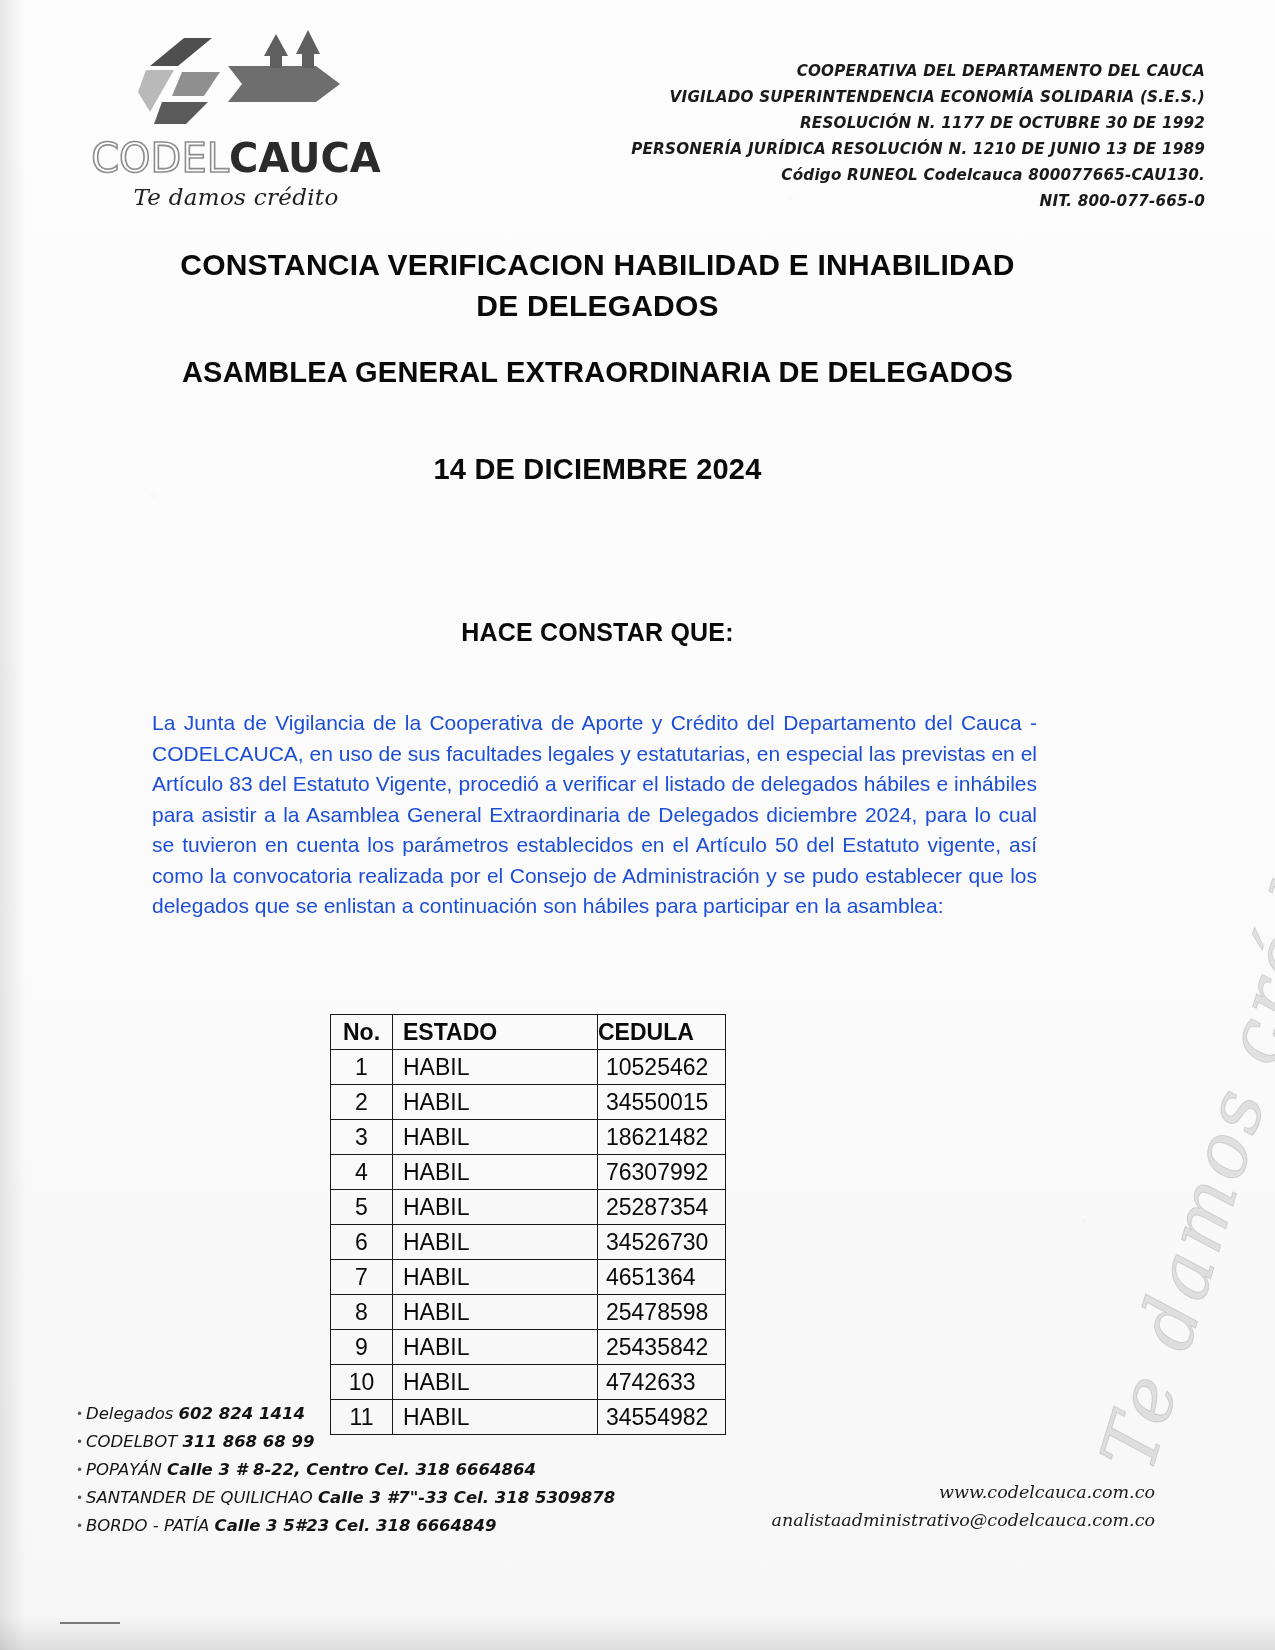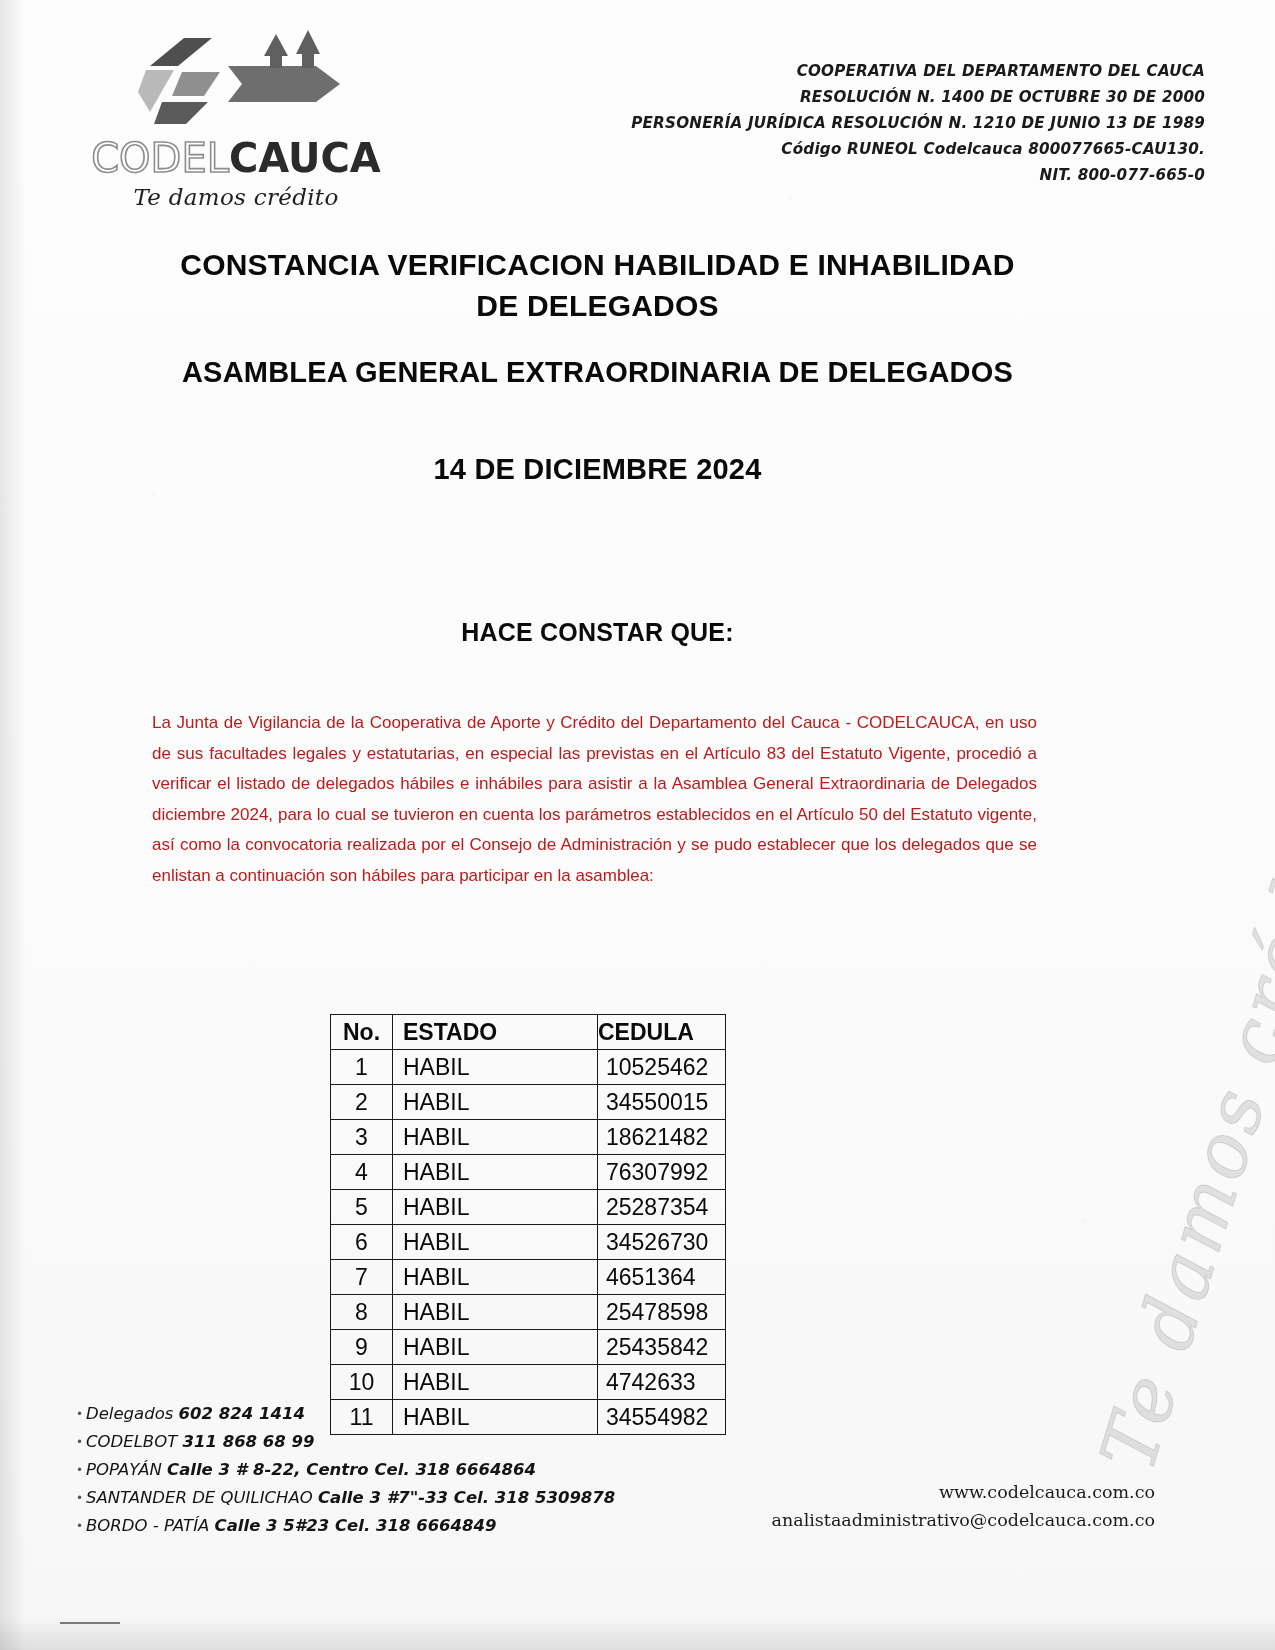--- a/index.html
+++ b/index.html
@@ -158,25 +158,25 @@
     color: #0a0a0a;
   }
 
   
   .body-text {
     position: absolute;
     left: 152px;
     top: 708px;
     width: 885px;
     font-family: "Liberation Sans", sans-serif;
-    font-size: 17px;
+    font-size: 21px;
     line-height: 30.5px;
     text-align: justify;
     text-justify: inter-word;
-    color: #b91c1c;
+    color: #1d4ed8;
   }
   .body-text p { margin: 0; text-indent: 0; }
 
   
   .delegate-table {
     position: absolute;
     left: 330px;
     top: 1014px;
     border-collapse: collapse;
     font-family: "Liberation Sans", sans-serif;
@@ -241,20 +241,21 @@
   }
   .footer-contacts .lbl { font-weight: 400; }
   .footer-contacts .val { font-weight: 700; }
 
   .footer-web {
     position: absolute;
     right: 120px;
     top: 1478px;
     text-align: right;
     font-family: "DejaVu Serif", serif;
+    font-style: italic;
     font-size: 17.5px;
     line-height: 28px;
     color: #1a1a1a;
     white-space: nowrap;
   }
 </style>
 </head>
 <body>
 
 <div class="page">
@@ -276,21 +277,22 @@
         <polygon points="160,8 172,30 166,30 166,42 154,42 154,30 148,30" fill="#5f5f5f"></polygon>
         <polygon points="192,4 204,28 198,28 198,42 186,42 186,28 180,28" fill="#5f5f5f"></polygon>
       </svg>
     </div>
     <div class="logo-wordmark"><span class="light">CODEL</span><span class="solid">CAUCA</span></div>
     <div class="logo-tagline">Te damos crédito</div>
   </div>
 
   <div class="header-info">
     <div>COOPERATIVA DEL DEPARTAMENTO DEL CAUCA</div>
-    <div>RESOLUCIÓN N. 1400 DE OCTUBRE 30 DE 2000</div>
+    <div>VIGILADO SUPERINTENDENCIA ECONOMÍA SOLIDARIA (S.E.S.)</div>
+    <div>RESOLUCIÓN N. 1177 DE OCTUBRE 30 DE 1992</div>
     <div>PERSONERÍA JURÍDICA RESOLUCIÓN N. 1210 DE JUNIO 13 DE 1989</div>
     <div>Código RUNEOL Codelcauca 800077665-CAU130.</div>
     <div>NIT. 800-077-665-0</div>
   </div>
 
   <div class="doc-title">CONSTANCIA VERIFICACION HABILIDAD E INHABILIDAD DE DELEGADOS</div>
   <div class="doc-subtitle">ASAMBLEA GENERAL EXTRAORDINARIA DE DELEGADOS</div>
   <div class="doc-date">14 DE DICIEMBRE 2024</div>
   <div class="hace-constar">HACE CONSTAR QUE:</div>
 

